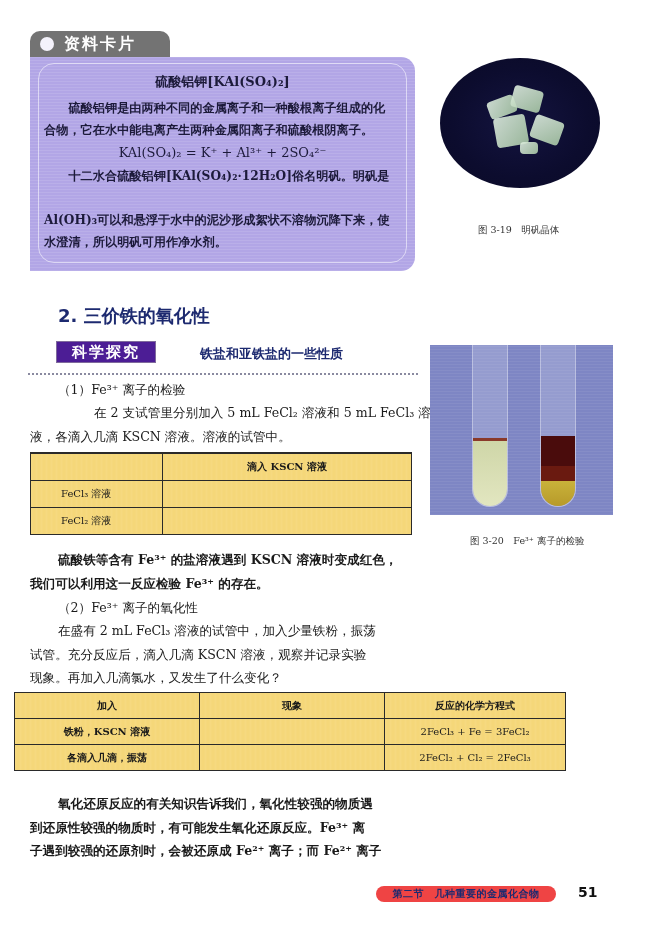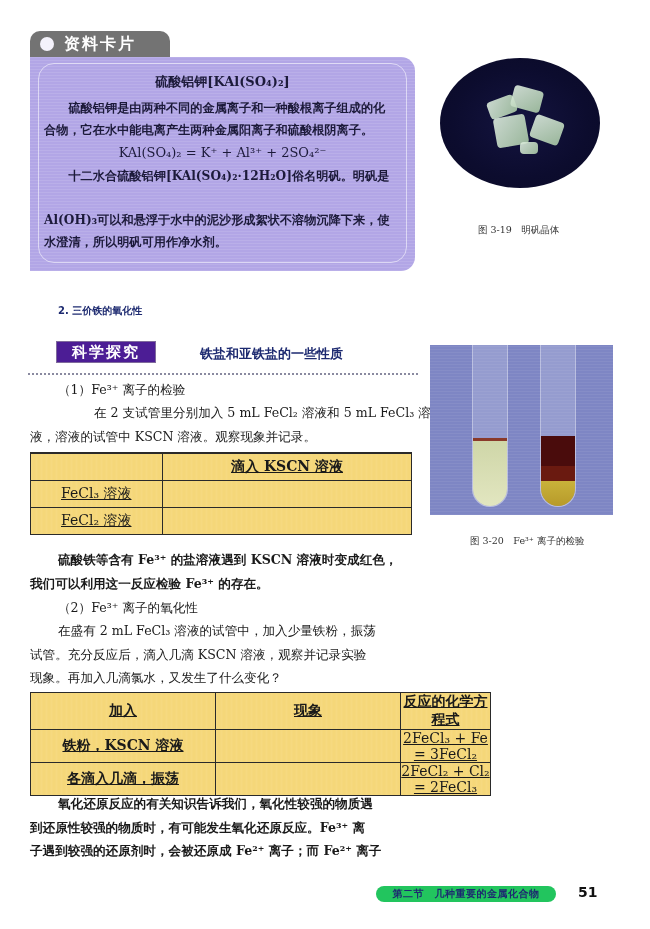--- a/index.html
+++ b/index.html
@@ -31,55 +31,55 @@
   
   .photo-alum {
     position: absolute; left: 440px; top: 58px; width: 160px; height: 130px;
     background: radial-gradient(ellipse at 50% 50%, #141440 0%, #0c0c2e 60%, #0a0a26 100%);
     border-radius: 50%;
   }
   .crystal { position: absolute; background: linear-gradient(135deg, #dfeee0, #a9c9a6); opacity: 0.9; border-radius: 4px; }
   .caption { position: absolute; font-size: 9.5px; color: #333; font-family: "DejaVu Serif", serif; }
 
   
-  .section-head { position: absolute; left: 58px; top: 304px; font-size: 10px; font-weight: bold; color: #1d2a70; font-family: "DejaVu Sans", sans-serif; }
+  .section-head { position: absolute; left: 58px; top: 304px; font-size: 18px; font-weight: bold; color: #1d2a70; font-family: "DejaVu Sans", sans-serif; }
   .explore-tag {
     position: absolute; left: 56px; top: 341px; width: 100px; height: 22px;
     background: #4c1d95; border: 1px solid #7f6a9c;
     color: #ffffff; font-family: "DejaVu Sans", sans-serif; font-weight: bold; font-size: 15px; letter-spacing: 2px;
     display: flex; align-items: center; justify-content: center;
   }
   .explore-title { position: absolute; left: 200px; top: 345px; font-size: 13px; font-weight: bold; color: #1d2a70; font-family: "DejaVu Sans", sans-serif; }
   .dotted { position: absolute; left: 28px; top: 373px; width: 390px; border-top: 2px dotted #8a8aa0; }
 
   .p { position: absolute; font-size: 12.6px; line-height: 24px; color: #1a1a1a; }
 
   
   table { position: absolute; border-collapse: collapse; background: #f5d779;
     background-image: repeating-linear-gradient(90deg, rgba(255,255,255,0.05) 0 2px, transparent 2px 5px); }
-  td { border: 1.5px solid #2a2a2a; font-size: 14px; color: #1a1a1a; text-decoration: underline; }
+  td { border: 1.5px solid #2a2a2a; font-size: 10px; color: #1a1a1a; }
   table.t1 { left: 30px; top: 452px; width: 382px; }
   table.t1 td { height: 27px; }
   table.t1 tr:first-child td { border-top-width: 2px; }
-  table.t2 { left: 30px; top: 692px; width: 461px; }
+  table.t2 { left: 14px; top: 692px; width: 552px; }
   table.t2 td { height: 26px; text-align: center; }
 
   
   .photo-tubes {
     position: absolute; left: 430px; top: 345px; width: 183px; height: 170px;
     background: #7e86c4;
     background-image: repeating-linear-gradient(0deg, rgba(255,255,255,0.06) 0 1px, transparent 1px 3px);
   }
   .tube { position: absolute; width: 36px; border: 1px solid rgba(255,255,255,0.35); border-top: none; border-radius: 0 0 18px 18px; background: rgba(220,225,240,0.25); }
   .liquid { position: absolute; left: 0; right: 0; bottom: 0; border-radius: 0 0 18px 18px; }
 
   
   .footer-pill {
     position: absolute; left: 376px; top: 886px; width: 180px; height: 16px;
-    background: #22c55e; border-radius: 9px;
+    background: #ef4444; border-radius: 9px;
     font-family: "DejaVu Sans", sans-serif; font-weight: bold; font-size: 10px; color: #1d2a70;
     display: flex; align-items: center; justify-content: center; letter-spacing: 0.5px;
   }
   .page-num { position: absolute; left: 578px; top: 884px; font-family: "DejaVu Sans", sans-serif; font-weight: bold; font-size: 14px; color: #111; }
 </style>
 </head>
 <body>
 
 <div class="card-tab">
   <span class="dot"></span>
@@ -106,21 +106,21 @@
 <div class="caption" style="left:478px;top:224px;">图 3-19　明矾晶体</div>
 
 <div class="section-head">2. 三价铁的氧化性</div>
 
 <div class="explore-tag">科学探究</div>
 <div class="explore-title">铁盐和亚铁盐的一些性质</div>
 <div class="dotted"></div>
 
 <div class="p" style="left:58px;top:378px;">（1）Fe³⁺ 离子的检验</div>
 <div class="p" style="left:58px;top:401px;margin-left:36px;">在 2 支试管里分别加入 5 mL FeCl₂ 溶液和 5 mL FeCl₃ 溶</div>
-<div class="p" style="left:30px;top:425px;">液，溶液的试管中 KSCN 溶液。观察现象并记录。</div>
+<div class="p" style="left:30px;top:425px;">液，各滴入几滴 KSCN 溶液。溶液的试管中。</div>
 
 <table class="t1">
   <tbody>
       <tr>
     <td style="width:132px;"></td>
     <td style="text-align:center;font-weight:bold;">滴入 KSCN 溶液</td>
   </tr>
   <tr>
     <td style="padding-left:30px;">FeCl₃ 溶液</td>
     <td></td>

